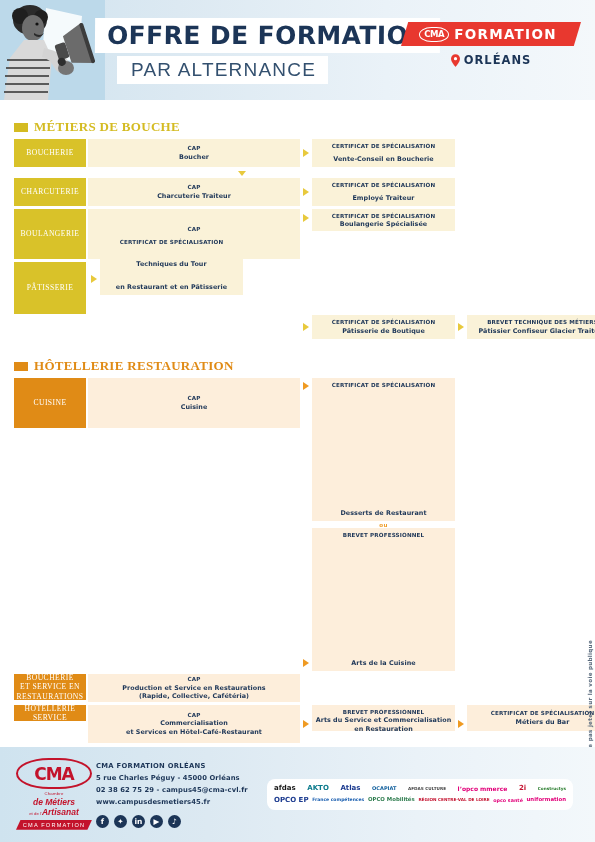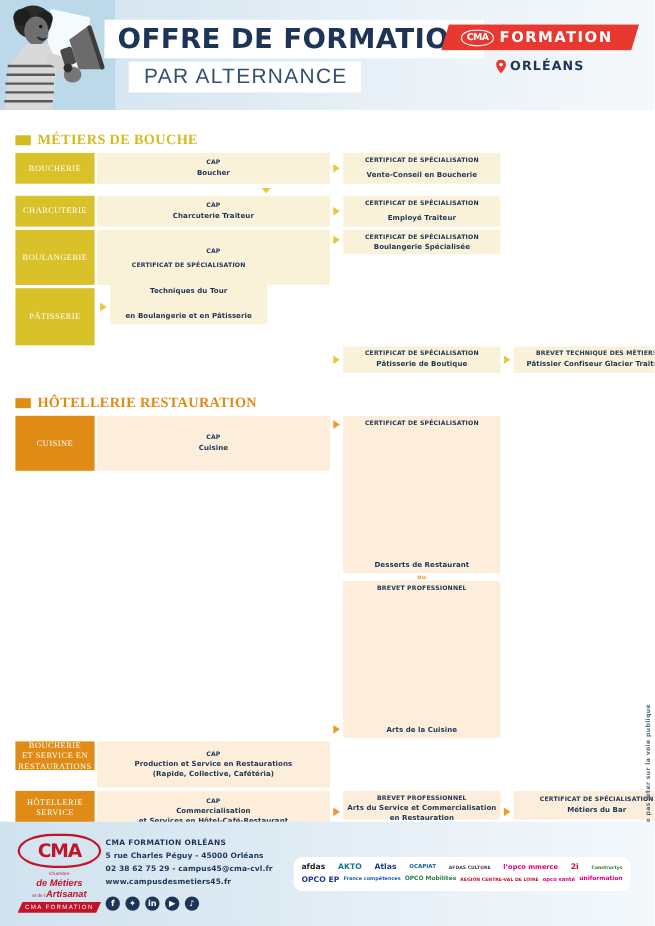--- a/index.html
+++ b/index.html
@@ -379,21 +379,21 @@
     <div class="row" style="margin-top:3px">
       <div class="cat" style="height:52px">PÂTISSERIE</div>
       <div class="track">
         <div class="lane">
           <div class="arrow" style="align-items:center">
               <i></i>
             </div>
           <div class="box b2" style="height:60px;margin-top:-27px">
             <div class="lvl">CERTIFICAT DE SPÉCIALISATION</div>
             <div class="nm">Techniques du Tour</div>
-            <div class="nm">en Boulangerie et en Pâtisserie</div>
+            <div class="nm">en Restaurant et en Pâtisserie</div>
           </div>
         </div>
       </div>
     </div>
 
     <div class="row" style="margin-top:-1px">
       <div class="cat" style="height:24px;background:transparent"></div>
       <div class="track">
         <div class="lane">
           <div class="box b1 spacer-box" style="height:24px"></div>
@@ -454,31 +454,31 @@
     <div class="row" style="margin-top:3px">
       <div class="cat" style="height:26px">
         <div>
           <div>BOUCHERIE</div>
           <div>ET SERVICE EN</div>
           <div>RESTAURATIONS</div>
         </div>
       </div>
       <div class="track">
         <div class="lane">
-          <div class="box b1" style="height:42px">
+          <div class="box b1" style="height:28px">
             <div class="lvl">CAP</div>
             <div class="nm">Production et Service en Restaurations</div>
             <div class="nm">(Rapide, Collective, Cafétéria)</div>
           </div>
         </div>
       </div>
     </div>
 
     <div class="row" style="margin-top:3px">
-      <div class="cat" style="height:30px">
+      <div class="cat" style="height:16px">
         <div>
           <div>HÔTELLERIE</div>
           <div>SERVICE</div>
         </div>
       </div>
       <div class="track">
         <div class="lane">
           <div class="box b1" style="height:38px">
             <div class="lvl">CAP</div>
             <div class="nm">Commercialisation</div>

